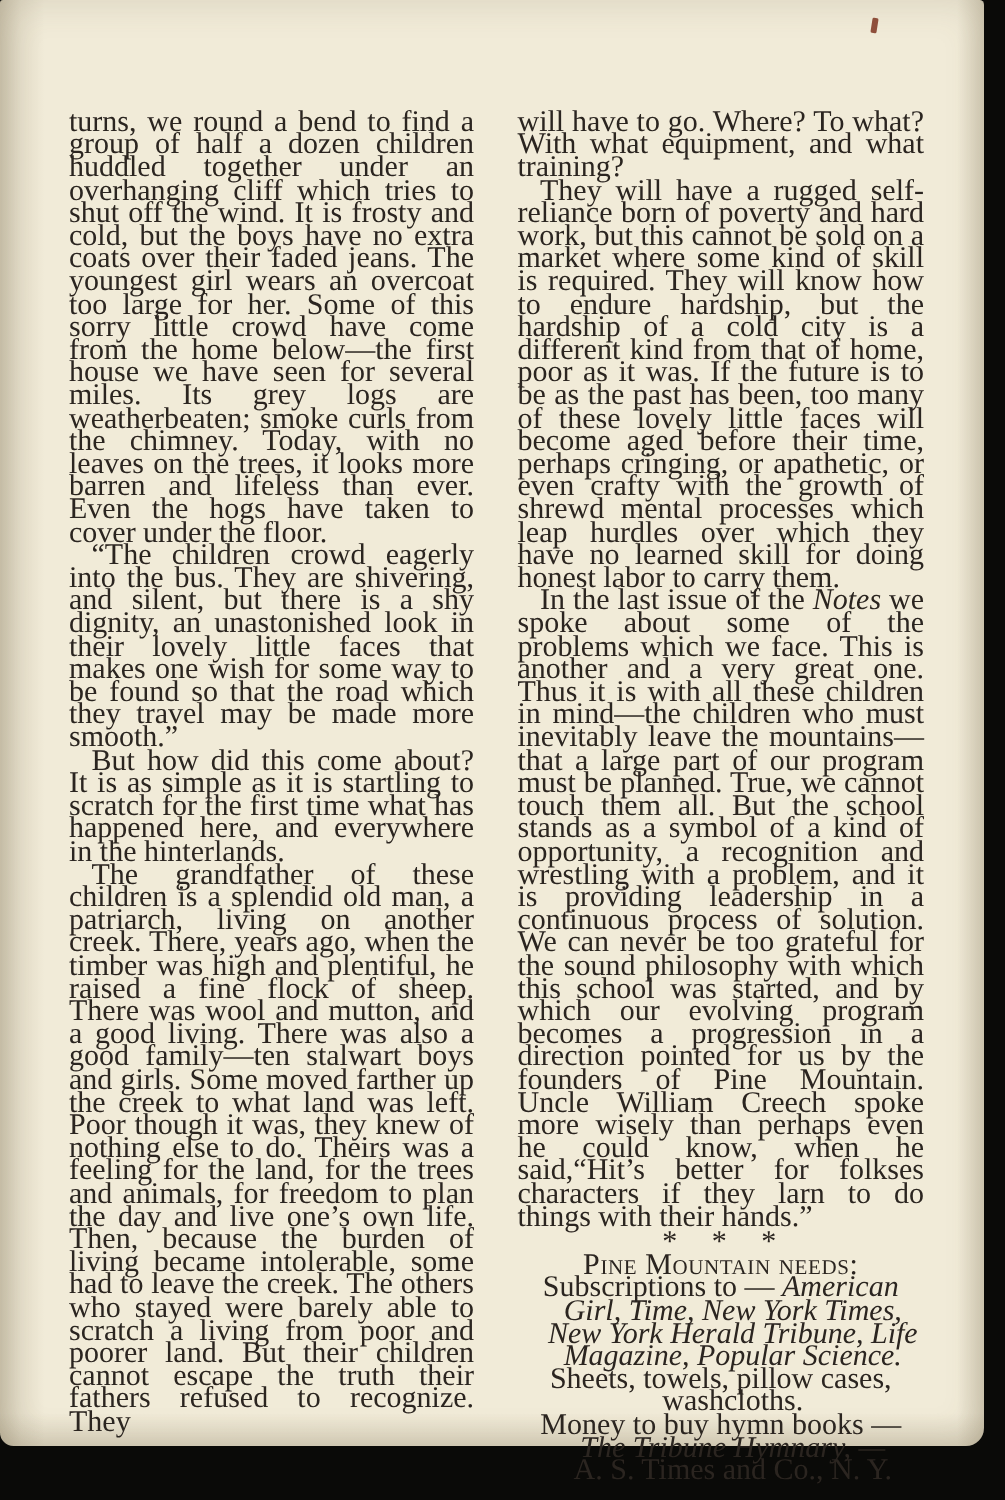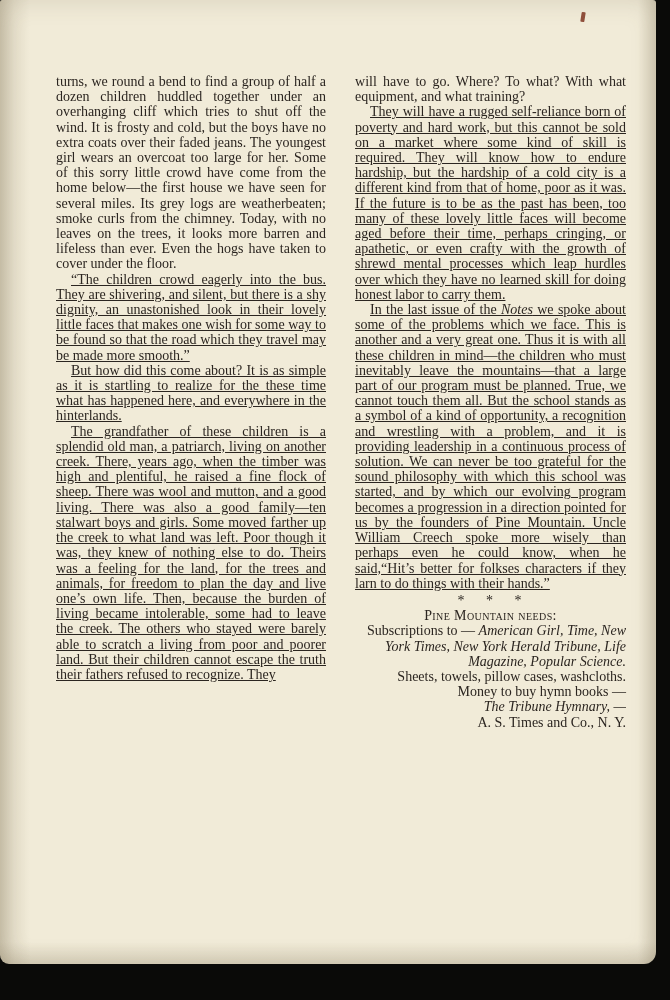--- a/index.html
+++ b/index.html
@@ -32,67 +32,67 @@
     top: 12px;
     width: 4px;
     height: 10px;
     background: #7e3420;
     transform: rotate(9deg);
     border-radius: 1px;
     opacity: 0.85;
   }
   .content {
     position: absolute;
-    left: 56px;
+    left: 46px;
     top: 74px;
     width: 570px;
     display: flex;
     gap: 29px;
     color: #2b2520;
-    font-size: 14px;
+    font-size: 20px;
     line-height: 15.2px;
     text-align: justify;
   }
   .col-left { width: 279px; }
   .col-right { width: 280px; }
   .para { margin: 0; }
-  .para.indent { text-indent: 15px; text-decoration: underline; }
+  .para.indent { text-indent: 15px; }
   em { font-style: italic; }
   .separator {
     text-align: center;
     margin-top: 2px;
     letter-spacing: 2px;
     word-spacing: 14px;
     text-indent: 0;
   }
   .needs-heading {
     font-variant: small-caps;
     letter-spacing: 0.4px;
     text-align: center;
   }
   .needs-list { margin: 0; }
   .needs-item {
     margin: 0;
     padding-left: 16px;
     text-indent: -16px;
-    text-align: right;
+    text-align: center;
   }
   .needs-item.indent {
     text-indent: 0;
   }
 </style>
 </head>
 <body>
 
 <div class="paper">
   <div class="content">
     <div class="col-left">
         <p class="para"><span>turns, we round a bend to find a group of half a dozen children huddled together under an overhanging cliff which tries to shut off the wind. It is frosty and cold, but the boys have no extra coats over their faded jeans. The youngest girl wears an overcoat too large for her. Some of this sorry little crowd have come from the home below—the first house we have seen for several miles. Its grey logs are weatherbeaten; smoke curls from the chimney. Today, with no leaves on the trees, it looks more barren and lifeless than ever. Even the hogs have taken to cover under the floor.</span></p>
         <p class="para indent"><span>“The children crowd eagerly into the bus. They are shivering, and silent, but there is a shy dignity, an unastonished look in their lovely little faces that makes one wish for some way to be found so that the road which they travel may be made more smooth.”</span></p>
-        <p class="para indent"><span>But how did this come about? It is as simple as it is startling to realize for the these time what has happened here, and everywhere in the hinterlands.</span></p>
+        <p class="para indent"><span>But how did this come about? It is as simple as it is startling to scratch for the first time what has happened here, and everywhere in the hinterlands.</span></p>
         <p class="para indent"><span>The grandfather of these children is a splendid old man, a patriarch, living on another creek. There, years ago, when the timber was high and plentiful, he raised a fine flock of sheep. There was wool and mutton, and a good living. There was also a good family—ten stalwart boys and girls. Some moved farther up the creek to what land was left. Poor though it was, they knew of nothing else to do. Theirs was a feeling for the land, for the trees and animals, for freedom to plan the day and live one’s own life. Then, because the burden of living became intolerable, some had to leave the creek. The others who stayed were barely able to scratch a living from poor and poorer land. But their children cannot escape the truth their fathers refused to recognize. They</span></p>
       </div>
     <div class="col-right">
       <div>
           <p class="para"><span>will have to go. Where? To what? With what equipment, and what training?</span></p>
           <p class="para indent"><span>They will have a rugged self-reliance born of poverty and hard work, but this cannot be sold on a market where some kind of skill is required. They will know how to endure hardship, but the hardship of a cold city is a different kind from that of home, poor as it was. If the future is to be as the past has been, too many of these lovely little faces will become aged before their time, perhaps cringing, or apathetic, or even crafty with the growth of shrewd mental processes which leap hurdles over which they have no learned skill for doing honest labor to carry them.</span></p>
           <p class="para indent"><span>In the last issue of the </span><em>Notes</em><span> we spoke about some of the problems which we face. This is another and a very great one. Thus it is with all these children in mind—the children who must inevitably leave the mountains—that a large part of our program must be planned. True, we cannot touch them all. But the school stands as a symbol of a kind of opportunity, a recognition and wrestling with a problem, and it is providing leadership in a continuous process of solution. We can never be too grateful for the sound philosophy with which this school was started, and by which our evolving program becomes a progression in a direction pointed for us by the founders of Pine Mountain. Uncle William Creech spoke more wisely than perhaps even he could know, when he said,“Hit’s better for folkses characters if they larn to do things with their hands.”</span></p>
         </div>
       <div class="separator">* * *</div>
       <div class="needs-heading">Pine Mountain needs:</div>

